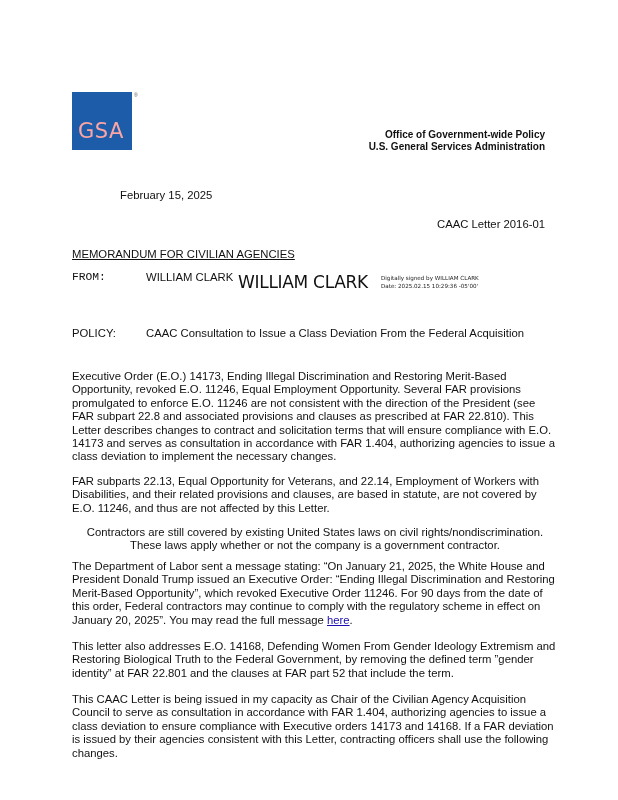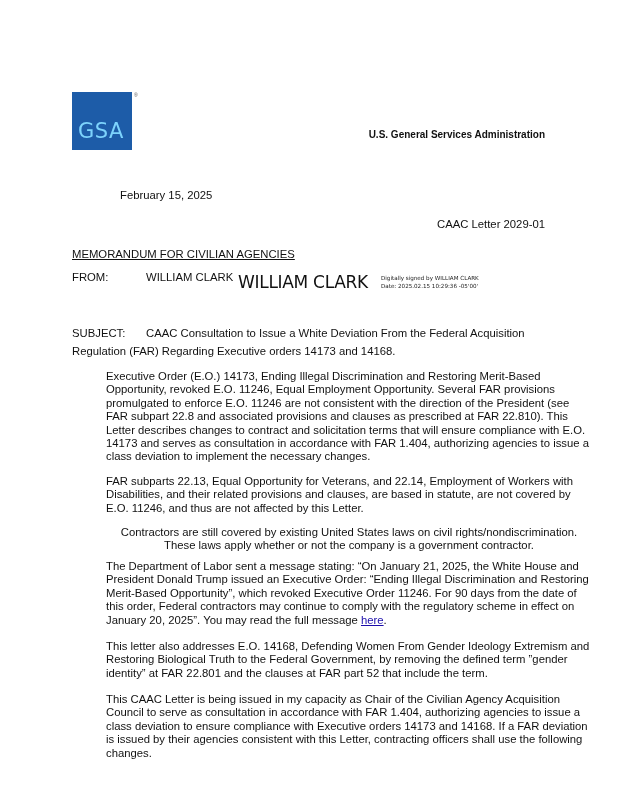--- a/index.html
+++ b/index.html
@@ -1,63 +1,63 @@
 <!DOCTYPE html>
 <html><head>
 <meta charset="utf-8">
 <style>
   html, body { margin: 0; padding: 0; background: #ffffff; }
   body { width: 618px; height: 800px; position: relative; overflow: hidden;
          font-family: "Liberation Sans", sans-serif; color: #111; font-size: 11.3px; line-height: 13.6px; }
   .logo { position: absolute; left: 72px; top: 92px; width: 60px; height: 58px; background: #1d5ca8; }
-  .logo-text { position: absolute; left: 6px; top: 28px; color: #7dd3fc; font-size: 21px; font-weight: normal; letter-spacing: 0.5px;
+  .logo-text { position: absolute; left: 6px; top: 28px; color: #fca5a5; font-size: 21px; font-weight: normal; letter-spacing: 0.5px;
                font-family: "DejaVu Sans", sans-serif; line-height: 22px; }
   .logo-reg { position: absolute; left: 134px; top: 89px; font-size: 5px; color: #555; }
   .office { position: absolute; right: 73px; top: 129px; text-align: right; font-weight: bold; font-size: 10px; line-height: 12px; }
   .date { position: absolute; left: 72px; top: 189px; padding-left: 48px; }
   .letter-no { position: absolute; right: 73px; top: 218px; }
   .memo { position: absolute; left: 72px; top: 248px; text-decoration: underline; }
-  .from-label { position: absolute; left: 72px; top: 271px; }
+  .from-label { position: absolute; left: 72px; top: 271px; font-family: Liberation Mono, monospace; }
   .from-block { position: absolute; left: 146px; top: 271px; line-height: 12.8px; }
   .sig-big { position: absolute; left: 238px; top: 272px; font-family: "DejaVu Sans", sans-serif; font-size: 17px; line-height: 20px; letter-spacing: -0.3px; }
   .sig-small { position: absolute; left: 381px; top: 274px; font-family: "DejaVu Sans", sans-serif; font-size: 5.6px; line-height: 8px; color: #222; }
   .subject { position: absolute; left: 72px; top: 325px; width: 480px; line-height: 17.5px; }
   .subject .lbl { display: inline-block; width: 74px; }
-  .para { position: absolute; left: 72px; width: 486px; line-height: 13.4px; margin-left: 34px; }
+  .para { position: absolute; left: 72px; width: 486px; line-height: 13.4px; }
   a.link { color: #1a0dab; }
 </style>
 </head>
 <body>
 
 <div class="logo">
   <span class="logo-text">GSA</span>
 </div>
 <span class="logo-reg">®</span>
 
 <div class="office">
+  <div>Office of Government-wide Policy</div>
   <div>U.S. General Services Administration</div>
 </div>
 
 <div class="date">February 15, 2025</div>
-<div class="letter-no">CAAC Letter 2029-01</div>
+<div class="letter-no">CAAC Letter 2016-01</div>
 <div class="memo">MEMORANDUM FOR CIVILIAN AGENCIES</div>
 
 <div class="from-label">FROM:</div>
 <div class="from-block">
   <div>WILLIAM CLARK</div>
 </div>
 <div class="sig-big">WILLIAM CLARK</div>
 <div class="sig-small">
   <div>Digitally signed by WILLIAM CLARK</div>
   <div>Date: 2025.02.15 10:29:36 -05'00'</div>
 </div>
 
 <div class="subject">
-  <div><span class="lbl">SUBJECT:</span><span>CAAC Consultation to Issue a White Deviation From the Federal Acquisition</span></div>
-  <div>Regulation (FAR) Regarding Executive orders 14173 and 14168.</div>
+  <div><span class="lbl">POLICY:</span><span>CAAC Consultation to Issue a Class Deviation From the Federal Acquisition</span></div>
 </div>
 
 <div class="para" style="top:370px;">Executive Order (E.O.) 14173, Ending Illegal Discrimination and Restoring Merit-Based Opportunity, revoked E.O. 11246, Equal Employment Opportunity. Several FAR provisions promulgated to enforce E.O. 11246 are not consistent with the direction of the President (see FAR subpart 22.8 and associated provisions and clauses as prescribed at FAR 22.810). This Letter describes changes to contract and solicitation terms that will ensure compliance with E.O. 14173 and serves as consultation in accordance with FAR 1.404, authorizing agencies to issue a class deviation to implement the necessary changes.</div>
 <div class="para" style="top:475px;">FAR subparts 22.13, Equal Opportunity for Veterans, and 22.14, Employment of Workers with Disabilities, and their related provisions and clauses, are based in statute, are not covered by E.O. 11246, and thus are not affected by this Letter.</div>
 <div class="para" style="top:526px;text-align:center;">Contractors are still covered by existing United States laws on civil rights/nondiscrimination. These laws apply whether or not the company is a government contractor.</div>
 <div class="para" style="top:560px;">
   <span>The Department of Labor sent a message stating: “On January 21, 2025, the White House and President Donald Trump issued an Executive Order: “Ending Illegal Discrimination and Restoring Merit-Based Opportunity”, which revoked Executive Order 11246. For 90 days from the date of this order, Federal contractors may continue to comply with the regulatory scheme in effect on January 20, 2025”. You may read the full message </span><a class="link" href="#">here</a><span>.</span>
 </div>
 <div class="para" style="top:640px;">This letter also addresses E.O. 14168, Defending Women From Gender Ideology Extremism and Restoring Biological Truth to the Federal Government, by removing the defined term ”gender identity” at FAR 22.801 and the clauses at FAR part 52 that include the term.</div>
 <div class="para" style="top:693px;">This CAAC Letter is being issued in my capacity as Chair of the Civilian Agency Acquisition Council to serve as consultation in accordance with FAR 1.404, authorizing agencies to issue a class deviation to ensure compliance with Executive orders 14173 and 14168. If a FAR deviation is issued by their agencies consistent with this Letter, contracting officers shall use the following changes.</div>

